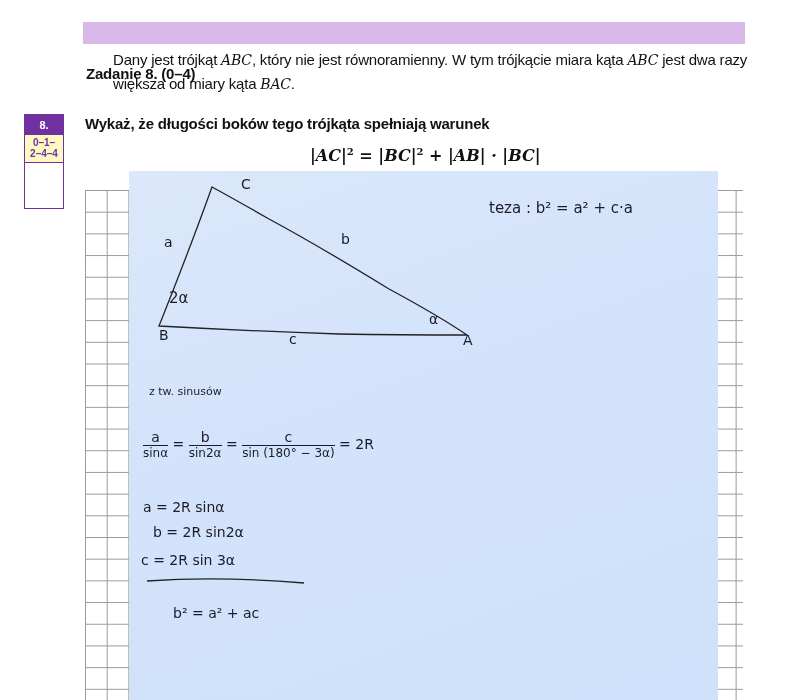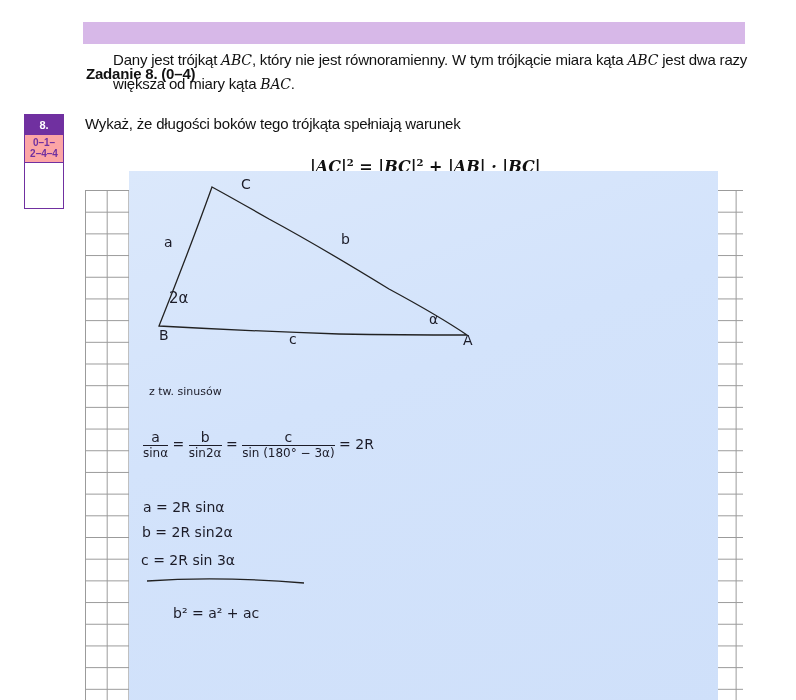--- a/index.html
+++ b/index.html
@@ -3,23 +3,23 @@
 <meta charset="utf-8">
 <style>
   html, body { margin:0; padding:0; background:#ffffff; }
   body { width:796px; height:700px; position:relative; overflow:hidden; font-family:"Liberation Sans", sans-serif; color:#111; }
   .task-header { position:absolute; left:83px; top:22px; width:662px; height:22px; background:#d7b8e8; }
   .task-header span { position:absolute; left:3px; top:2px; font-weight:bold; font-size:15px; letter-spacing:-0.2px;margin-top:41px; }
   .intro { position:absolute; left:85px; top:48px; width:660px; font-size:15px; line-height:23px; letter-spacing:-0.2px;margin-left:28px; }
   .m { font-family:"DejaVu Serif", serif; font-style:italic; font-size:14px; }
   .badge { position:absolute; left:24px; top:114px; width:40px; height:95px; border:1.5px solid #7030a0; box-sizing:border-box; background:#fff; }
   .badge .num { background:#7030a0; color:#fff; font-weight:bold; font-size:11px; text-align:center; height:20px; line-height:20px; }
-  .badge .pts { background:#fca5a5; color:#7030a0; font-weight:bold; font-size:10px; text-align:center; line-height:11px; padding:2px 0; height:28px; box-sizing:border-box; border-bottom:1.5px solid #7030a0; }
-  .instr { position:absolute; left:85px; top:115px; font-weight:normal; font-size:15px; letter-spacing:-0.2px; }
-  .formula { position:absolute; left:310px; top:146px; font-family:"DejaVu Serif", serif; font-weight:bold; font-style:italic; font-size:16px;margin-top:11px; }
+  .badge .pts { background:#fef9c3; color:#7030a0; font-weight:bold; font-size:10px; text-align:center; line-height:11px; padding:2px 0; height:28px; box-sizing:border-box; border-bottom:1.5px solid #7030a0; }
+  .instr { position:absolute; left:85px; top:115px; font-weight:bold; font-size:15px; letter-spacing:-0.2px; }
+  .formula { position:absolute; left:310px; top:146px; font-family:"DejaVu Serif", serif; font-weight:bold; font-style:italic; font-size:16px; }
   .formula sup { font-size:10px; font-style:normal; }
   .grid { position:absolute; left:85px; top:190px; width:658px; height:520px;
     background-image: linear-gradient(#9a9a9a 1px, transparent 1px), linear-gradient(90deg, #9a9a9a 1px, transparent 1px);
     background-size:21.7px 21.7px; }
   .photo { position:absolute; left:129px; top:171px; width:589px; height:540px; background:linear-gradient(160deg,#dbe8fb 0%,#d3e3fb 40%,#cfe0fa 100%); }
   .hw { position:absolute; font-family:"DejaVu Sans", sans-serif; color:#1c1c28; font-size:14px; white-space:nowrap; }
   .frac { display:inline-block; vertical-align:middle; text-align:center; }
   .frac .n { display:block; border-bottom:1.5px solid #1c1c28; padding:0 3px; }
   .frac .d { display:block; font-size:12px; }
 </style>
@@ -56,29 +56,30 @@
     <path d="M18 410 Q90 405 175 412" fill="none" stroke="#222" stroke-width="1.3"></path>
   </svg>
   <div class="hw" style="left:112px;top:5px">C</div>
   <div class="hw" style="left:35px;top:63px">a</div>
   <div class="hw" style="left:212px;top:60px">b</div>
   <div class="hw" style="left:40px;top:118px;font-size:15px">2α</div>
   <div class="hw" style="left:300px;top:140px">α</div>
   <div class="hw" style="left:30px;top:156px">B</div>
   <div class="hw" style="left:160px;top:160px">c</div>
   <div class="hw" style="left:334px;top:161px">A</div>
+  <div class="hw" style="left:360px;top:28px;font-size:15px">teza :   b² = a² + c·a</div>
   <div class="hw" style="left:20px;top:214px;font-size:11px">z tw. sinusów</div>
 
   <div class="hw" style="left:14px;top:258px">
     <span class="frac"><span class="n">a</span><span class="d">sinα</span></span>
     <span>=</span>
     <span class="frac"><span class="n">b</span><span class="d">sin2α</span></span>
     <span>=</span>
     <span class="frac"><span class="n">c</span><span class="d">sin (180° − 3α)</span></span>
     <span>= 2R</span>
   </div>
 
   <div class="hw" style="left:14px;top:328px">a = 2R sinα</div>
-  <div class="hw" style="left:13px;top:353px">b = 2R sin2α</div>
+  <div class="hw" style="left:24px;top:353px">b = 2R sin2α</div>
   <div class="hw" style="left:12px;top:381px">c = 2R sin 3α</div>
 
   <div class="hw" style="left:44px;top:434px">b² = a² + ac</div>
 </div>
 
 </body></html>

